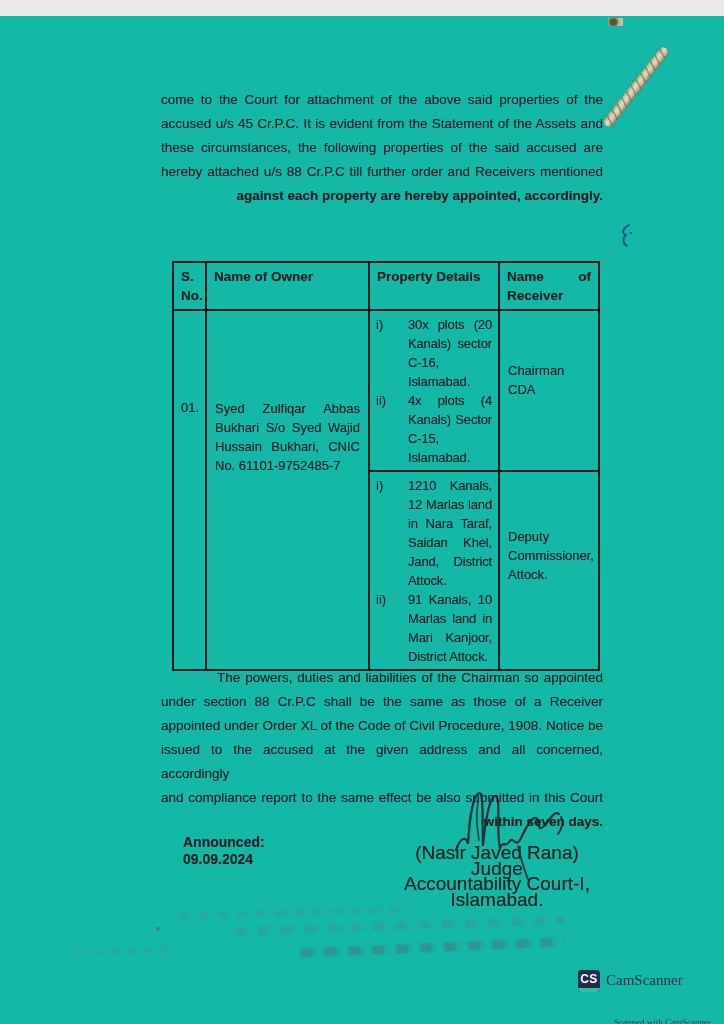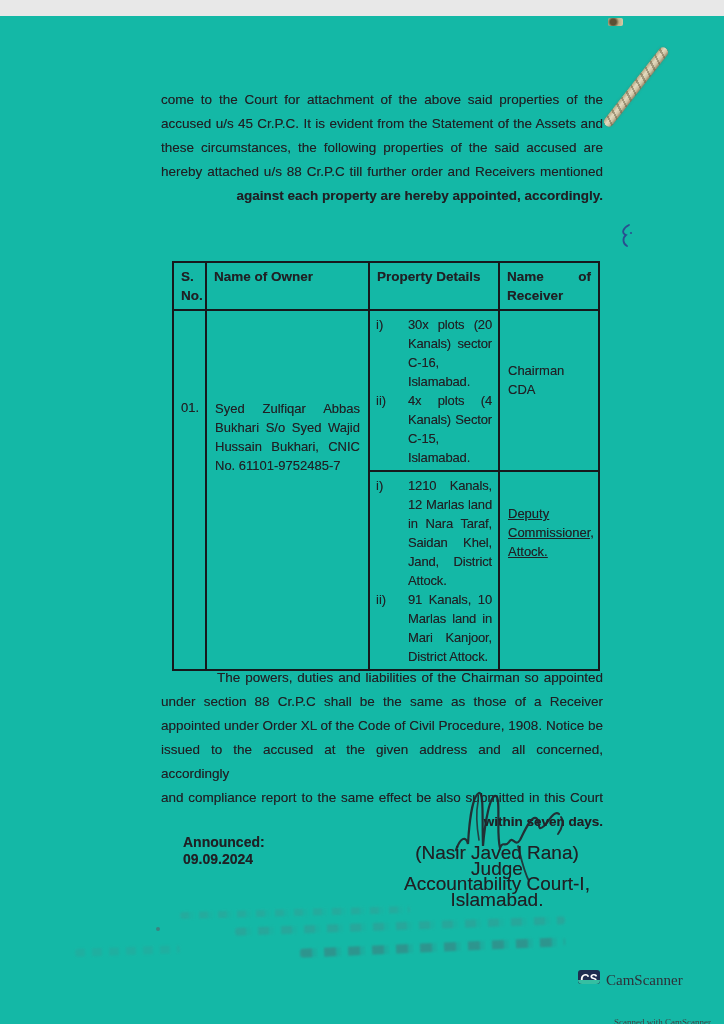--- a/index.html
+++ b/index.html
@@ -23,21 +23,21 @@
     border-collapse:collapse; font-size:13px; table-layout:fixed;border-radius:6px; }
   table.props th, table.props td { border:2px solid #17181c; vertical-align:top; }
   table.props th { font-weight:bold; font-size:13.5px; line-height:19px;
     padding:4px 7px; text-align:left; }
   th.h-receiver div { text-align:justify; }
   td { line-height:18px; }
   .cell-sno  { padding:88px 4px 4px 7px; }
   .cell-owner{ padding:88px 8px 4px 8px; text-align:justify; line-height:19px; }
   .cell-prop { padding:4px 6px 3px 6px; }
   .cell-recv1{ padding:50px 5px 4px 8px; line-height:19px; }
-  .cell-recv2{ padding:32px 5px 4px 8px; line-height:19px;text-decoration:underline; }
+  .cell-recv2{ padding:55px 5px 4px 8px; line-height:19px; }
   .pitem { display:flex; line-height:19px; }
   .pnum  { width:32px; flex:none; }
   .ptext { flex:1; text-align:justify; letter-spacing:-0.15px; }
 
   
   .announced { position:absolute; left:183px; top:818px; font-weight:bold;
     font-size:14px; line-height:17px; }
   .sigblock { position:absolute; left:402px; top:829px; width:190px;
     text-align:center; font-size:19px; line-height:15.5px; }
   .signature-svg { position:absolute; left:448px; top:772px; }
@@ -59,22 +59,22 @@
     background:repeating-linear-gradient(90deg, rgba(105,105,115,.22) 0 11px, rgba(105,105,115,.06) 11px 16px, rgba(0,0,0,0) 16px 23px); }
   .ghost.g3 { left:300px; top:927px; width:265px; height:9px; transform:rotate(-2.5deg);
     background:repeating-linear-gradient(90deg, rgba(88,92,104,.38) 0 12px, rgba(88,92,104,.10) 12px 17px, rgba(0,0,0,0) 17px 24px); }
   .ghost.g4 { left:75px;  top:931px; width:105px; height:8px; transform:rotate(-2deg);
     background:repeating-linear-gradient(90deg, rgba(110,110,118,.12) 0 10px, rgba(0,0,0,0) 10px 17px); }
   .dot-smudge { position:absolute; left:156px; top:911px; width:4px; height:4px;
     border-radius:50%; background:rgba(90,90,98,.55); filter:blur(.5px); }
   .pen-mark { position:absolute; left:618px; top:206px; }
 
   
-  .cs-badge { position:absolute; left:578px; top:954px; width:22px; height:14px;
-    background:#1f2d50; border-radius:3px;font-style:italic; }
+  .cs-badge { position:absolute; left:578px; top:954px; width:22px; height:22px;
+    background:#1f2d50; border-radius:3px; }
   .cs-badge::after { content:""; position:absolute; left:0; right:0; bottom:0;
     height:4px; background:#35bfa2; border-radius:0 0 5px 5px; }
   .cs-badge span { position:absolute; left:0; right:0; top:1px; text-align:center;
     color:#fff; font-weight:bold; font-size:12px; line-height:17px; letter-spacing:.5px; }
   .cs-name { position:absolute; left:606px; top:956px;
     font-family:"Liberation Serif", serif; font-size:15px; color:#2e3139; }
   .cs-footer { position:absolute; left:614px; top:1001px;
     font-family:"Liberation Serif", serif; font-size:9px; color:#3f3f42; }
 </style>
 </head>

